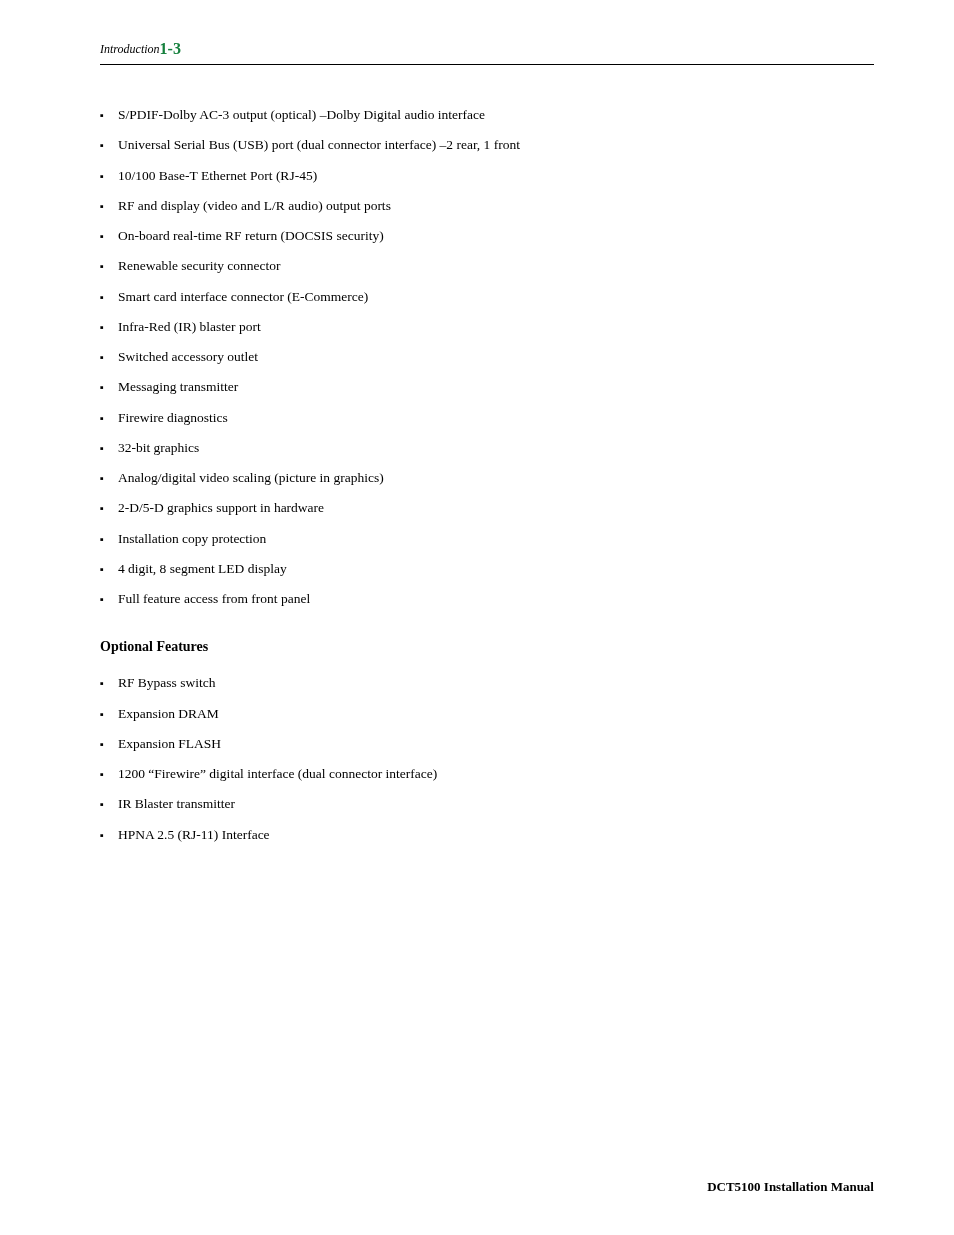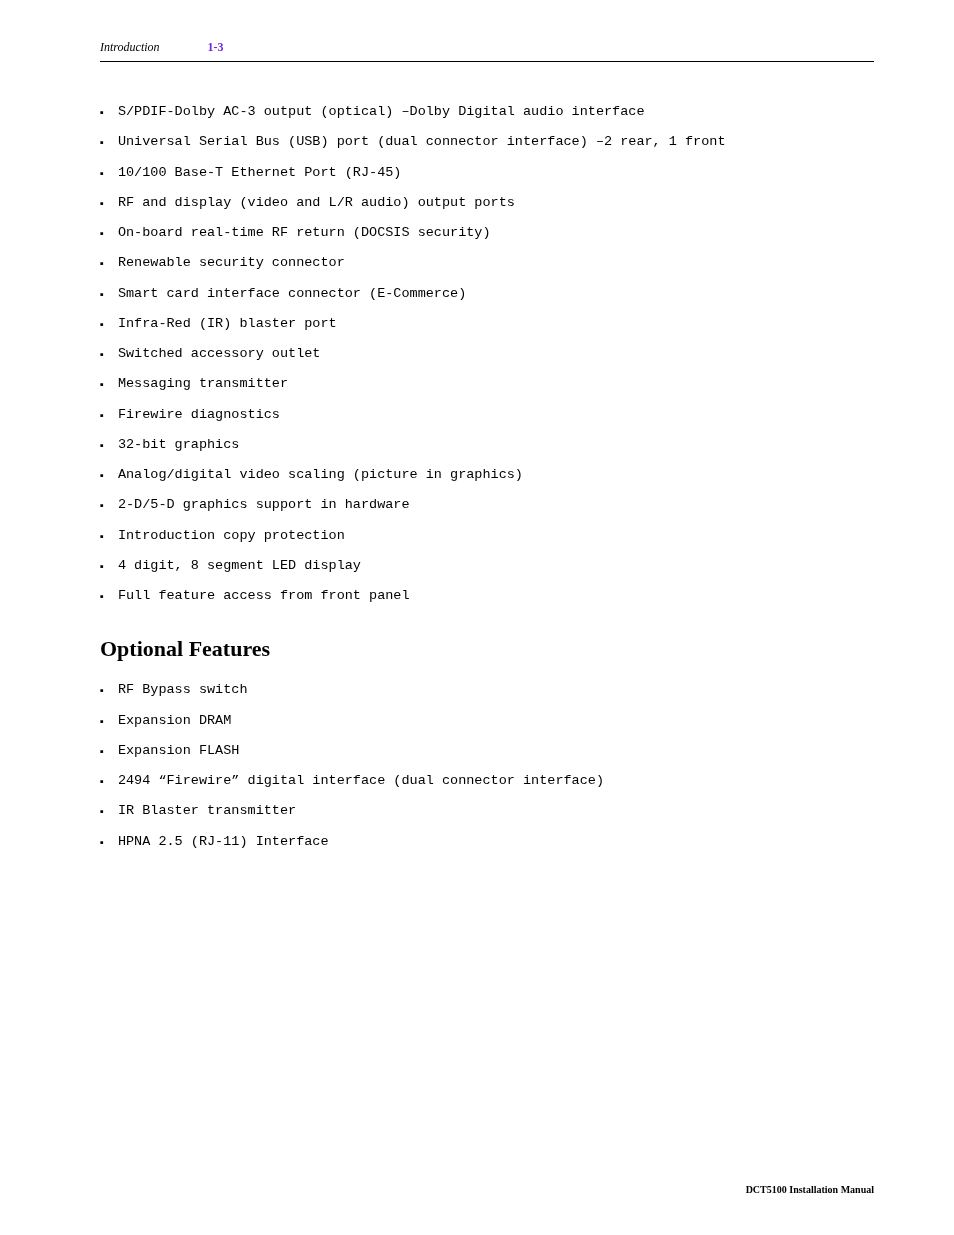--- a/index.html
+++ b/index.html
@@ -33,24 +33,23 @@
       margin-bottom: 40px;
     }
 
     .header-left {
       font-size: 12px;
       font-style: italic;
       color: #000;
     }
 
     .header-right {
-      font-size: 12px;
+      font-size: 16px;
       font-weight: bold;
-      color: #6d28d9;
-      margin-left: 48px;
+      color: #15803d;
     }
 
     .bullet-list {
       list-style: none;
       margin: 0 0 30px 0;
       padding: 0;
     }
 
     .bullet-list li {
       display: flex;
@@ -63,44 +62,43 @@
     .bullet-list li .bullet-icon {
       margin-right: 14px;
       margin-top: 2px;
       font-size: 11px;
       flex-shrink: 0;
       color: #000;
     }
 
     .bullet-list li .bullet-text {
       flex: 1;
-      font-family: Liberation Mono, monospace;
     }
 
     .section-heading {
-      font-size: 22px;
+      font-size: 14px;
       font-weight: bold;
       margin-bottom: 18px;
       margin-top: 10px;
       color: #000;
     }
 
     .footer-bar {
       position: absolute;
       bottom: 40px;
       left: 80px;
       right: 80px;
       display: flex;
       justify-content: flex-end;
       align-items: center;
       border-top: none;
     }
 
     .footer-text {
-      font-size: 10px;
+      font-size: 13px;
       font-weight: bold;
       color: #000;
     }
   </style>
 </head>
 <body>
 
 <div class="page">
 
   <div class="header-bar">
@@ -160,21 +158,21 @@
       <li>
         <span class="bullet-icon">▪</span>
         <span class="bullet-text">Analog/digital video scaling (picture in graphics)</span>
       </li>
       <li>
         <span class="bullet-icon">▪</span>
         <span class="bullet-text">2-D/5-D graphics support in hardware</span>
       </li>
       <li>
         <span class="bullet-icon">▪</span>
-        <span class="bullet-text">Introduction copy protection</span>
+        <span class="bullet-text">Installation copy protection</span>
       </li>
       <li>
         <span class="bullet-icon">▪</span>
         <span class="bullet-text">4 digit, 8 segment LED display</span>
       </li>
       <li>
         <span class="bullet-icon">▪</span>
         <span class="bullet-text">Full feature access from front panel</span>
       </li>
     </ul>
@@ -189,21 +187,21 @@
       <li>
         <span class="bullet-icon">▪</span>
         <span class="bullet-text">Expansion DRAM</span>
       </li>
       <li>
         <span class="bullet-icon">▪</span>
         <span class="bullet-text">Expansion FLASH</span>
       </li>
       <li>
         <span class="bullet-icon">▪</span>
-        <span class="bullet-text">2494 “Firewire” digital interface (dual connector interface)</span>
+        <span class="bullet-text">1200 “Firewire” digital interface (dual connector interface)</span>
       </li>
       <li>
         <span class="bullet-icon">▪</span>
         <span class="bullet-text">IR Blaster transmitter</span>
       </li>
       <li>
         <span class="bullet-icon">▪</span>
         <span class="bullet-text">HPNA 2.5 (RJ-11) Interface</span>
       </li>
     </ul>

